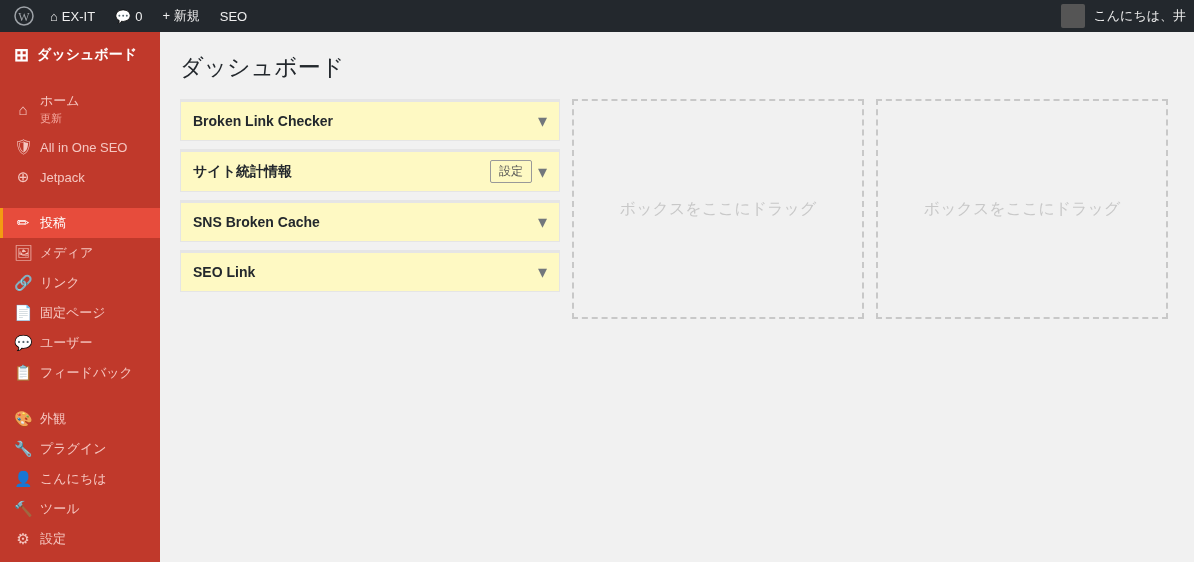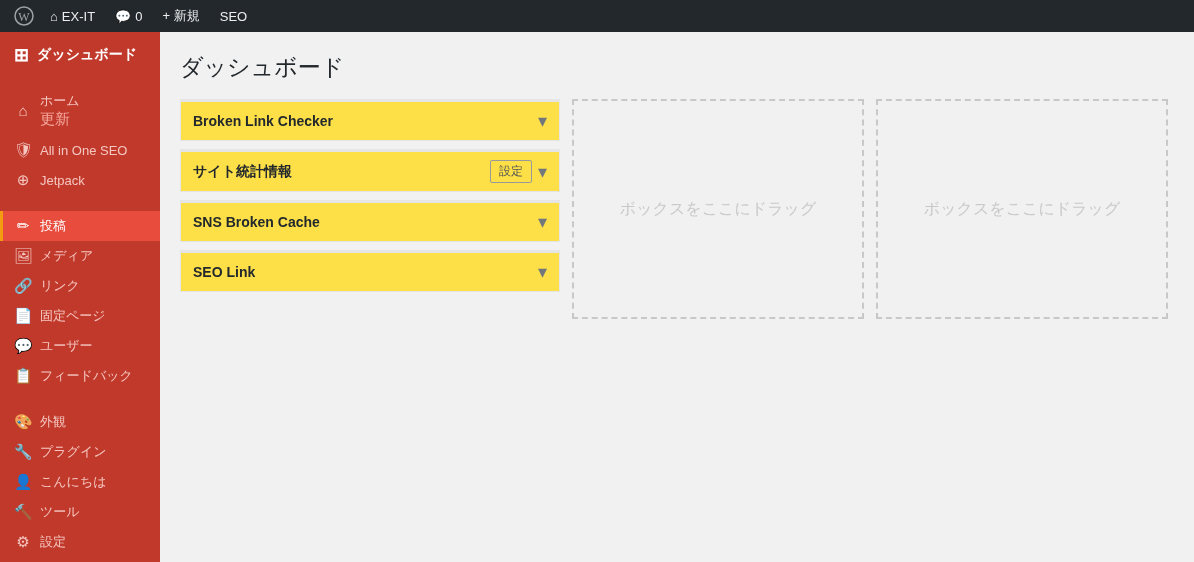--- a/index.html
+++ b/index.html
@@ -85,21 +85,21 @@
     .left-column {
       width: 380px;
       flex-shrink: 0;
       display: flex;
       flex-direction: column;
       gap: 8px;
     }
 
     
     .widget-box {
-      background: #fde047;
+      background: #fef9c3;
       border: 1px solid #e5e5e5;
       border-top: 3px solid #e5e5e5;
     }
     .widget-header {
       display: flex;
       align-items: center;
       justify-content: space-between;
       padding: 8px 12px;
       cursor: pointer;
       min-height: 36px;
@@ -168,34 +168,38 @@
       <span>💬</span>
       <span>0</span>
     </div>
     <div class="adminbar-item">
       <span>+ 新規</span>
     </div>
     <div class="adminbar-item">
       <span>SEO</span>
     </div>
   </div>
+  <div class="adminbar-right">
+    <span class="adminbar-avatar"></span>
+    <span class="adminbar-greeting">こんにちは、井</span>
+  </div>
 </div>
 
 <div id="wpwrap">
 
   <div id="adminmenuwrap">
     <div class="sidebar-header">
       <span class="dash-icon">⊞</span>
       <span>ダッシュボード</span>
     </div>
 
     <div class="sidebar-section">
       <div class="sidebar-item">
         <span class="si-icon">⌂</span>
-        <span>ホーム<br><small style="font-size:15px;color:#f5a79d;">更新</small></span>
+        <span>ホーム<br><small style="font-size:11px;color:#f5a79d;">更新</small></span>
       </div>
       <div class="sidebar-item">
         <span class="si-icon">🛡</span>
         <span>All in One SEO</span>
       </div>
       <div class="sidebar-item">
         <span class="si-icon">⊕</span>
         <span>Jetpack</span>
       </div>
     </div>

